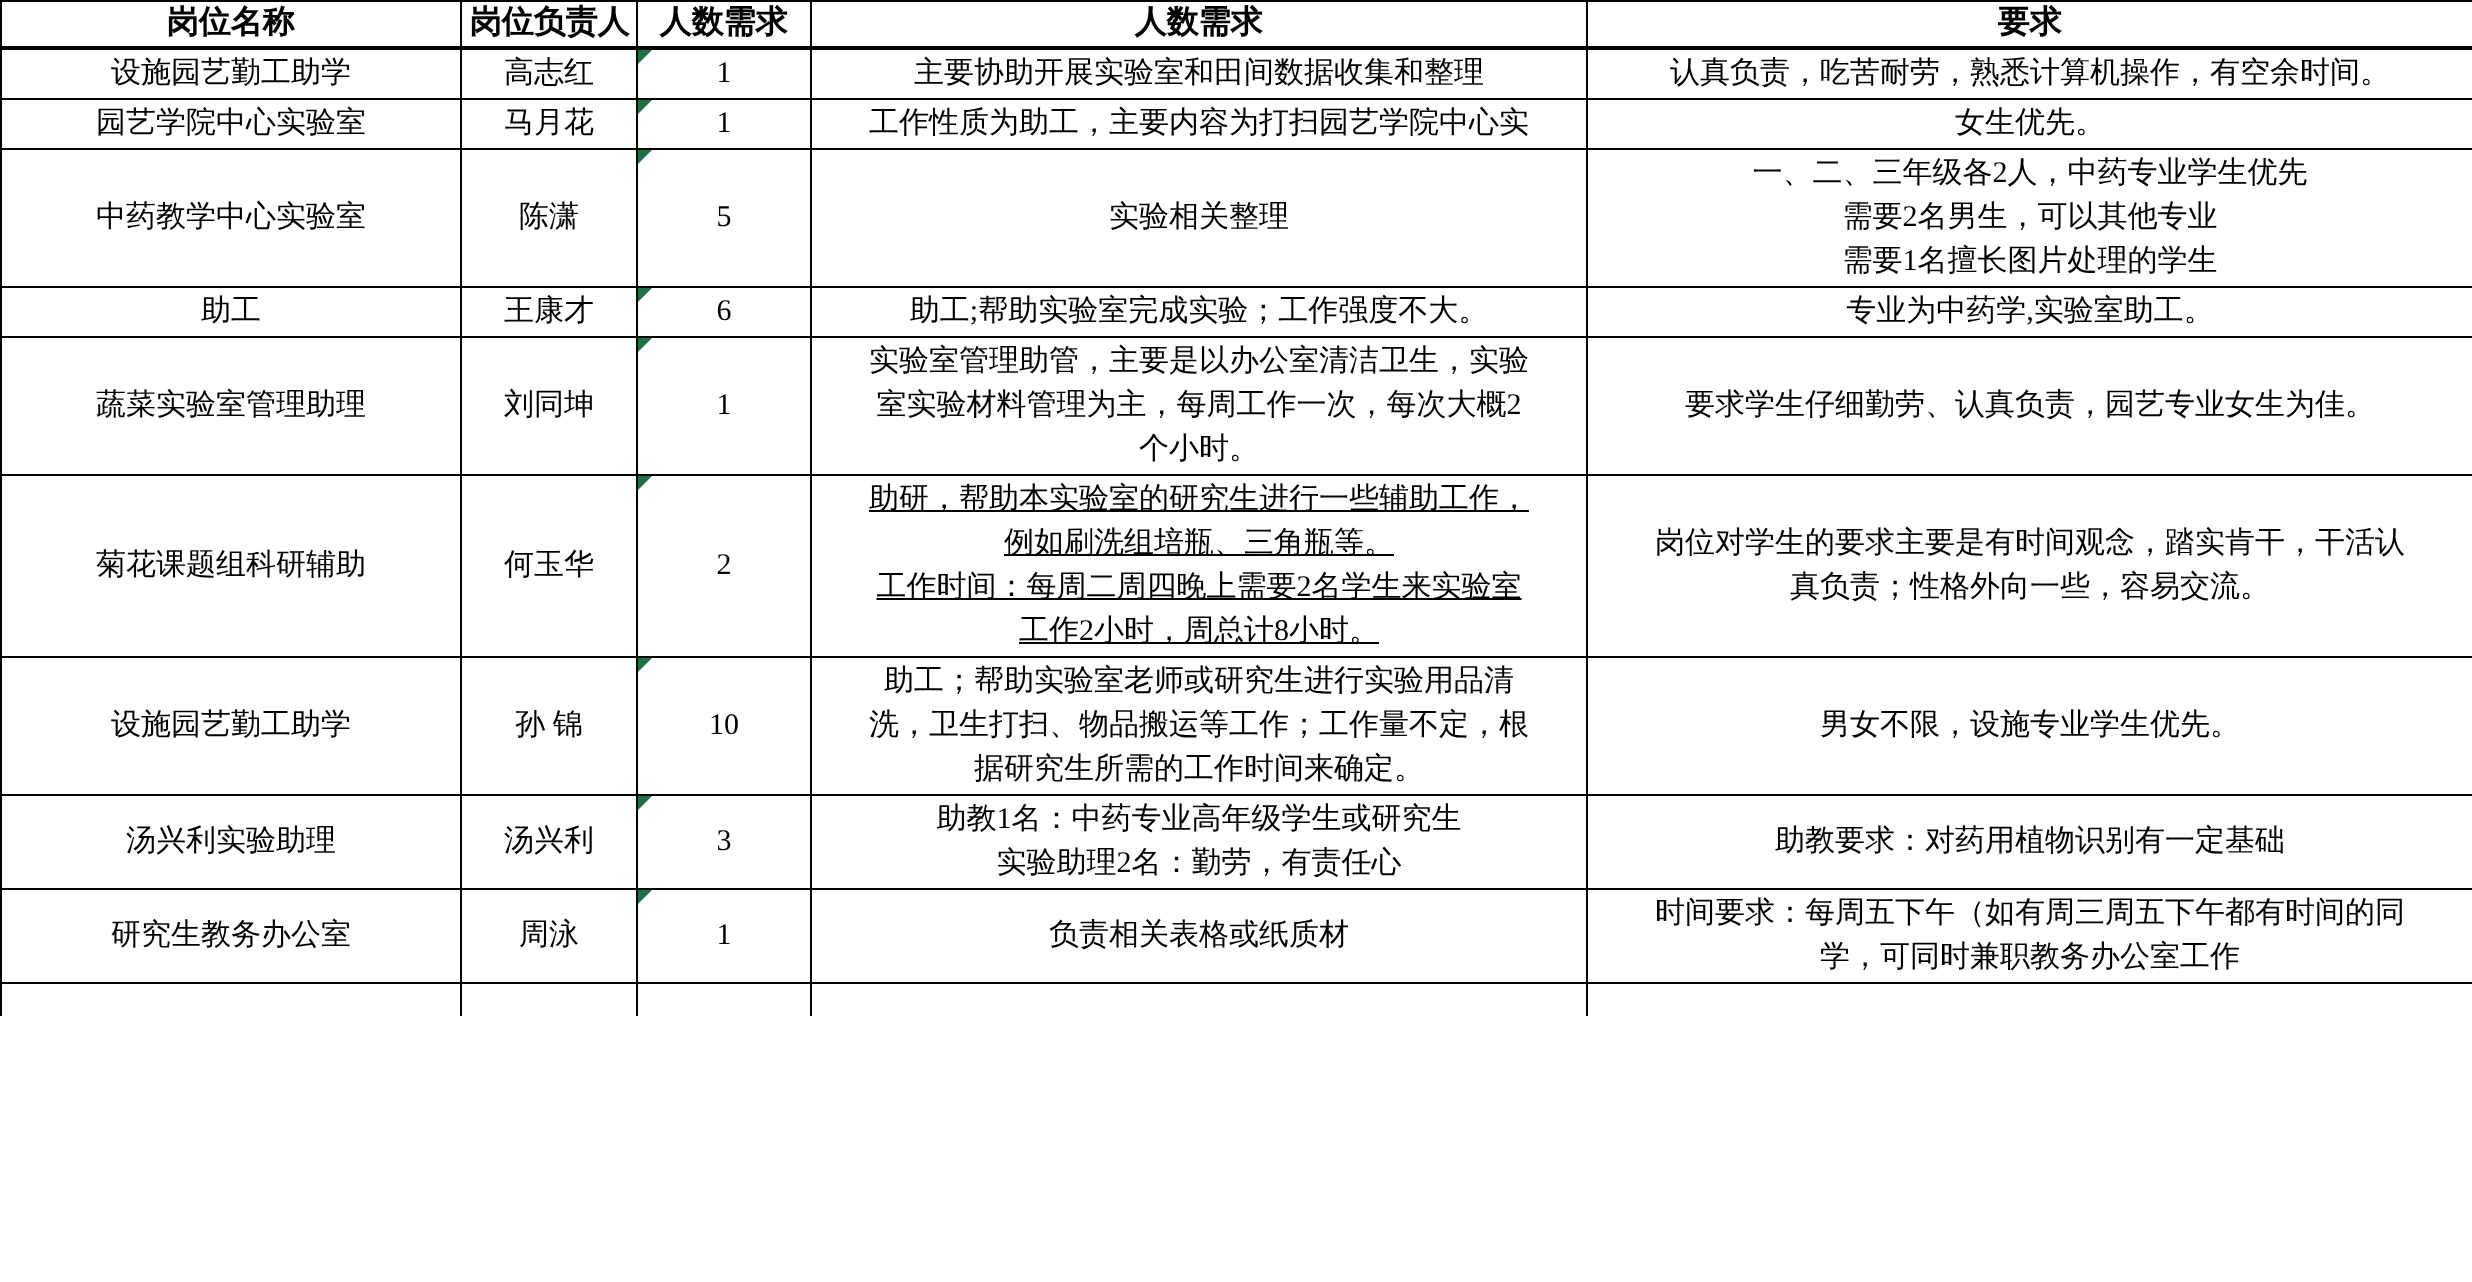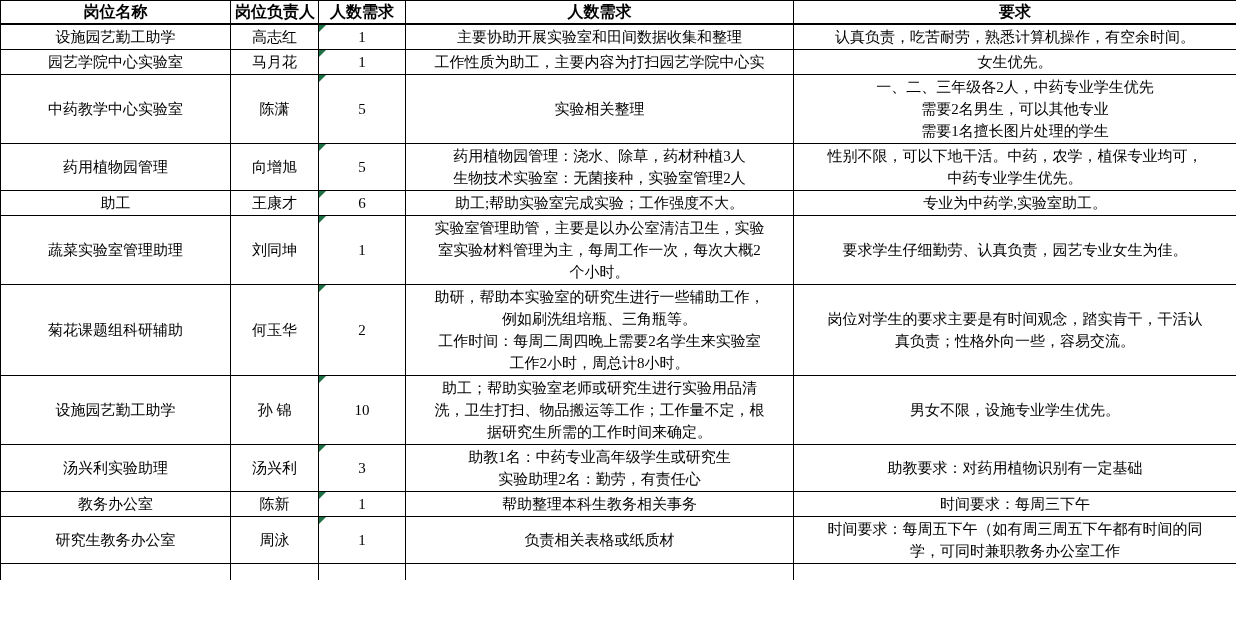--- a/index.html
+++ b/index.html
@@ -29,21 +29,21 @@
     height:20px;
     border-bottom:2px solid #000;
     white-space:nowrap;
   }
   td.count-cell{position:relative;}
   .tri{
     position:absolute;top:0;left:0;width:0;height:0;
     border-top:7px solid #1e7145;
     border-right:7px solid transparent;
   }
-  td.aleft{text-align:left;}
+  td.aleft{text-align:left;text-decoration:underline;}
   td.vtop{vertical-align:top;}
   tr.stub td{border-bottom:none;height:14px;}
 </style>
 </head>
 <body>
 
 <div class="screen">
   <table class="positions">
     <colgroup>
       <col style="width:230px">
@@ -79,29 +79,20 @@
         <tr>
           <td class="name-cell">中药教学中心实验室</td>
           <td class="manager-cell">陈潇</td>
           <td class="count-cell"><span class="tri" style="border-top-color: rgb(30, 113, 69);"></span><span>5</span></td>
           <td class="content-cell vtop">实验相关整理</td>
           <td class="requirement-cell">一、二、三年级各2人，中药专业学生优先
 需要2名男生，可以其他专业
 需要1名擅长图片处理的学生</td>
         </tr>
         <tr>
-          <td class="name-cell">药用植物园管理</td>
-          <td class="manager-cell">向增旭</td>
-          <td class="count-cell"><span class="tri" style="border-top-color: rgb(30, 113, 69);"></span><span>5</span></td>
-          <td class="content-cell">药用植物园管理：浇水、除草，药材种植3人
-生物技术实验室：无菌接种，实验室管理2人</td>
-          <td class="requirement-cell">性别不限，可以下地干活。中药，农学，植保专业均可，
-中药专业学生优先。</td>
-        </tr>
-        <tr>
           <td class="name-cell">助工</td>
           <td class="manager-cell">王康才</td>
           <td class="count-cell"><span class="tri" style="border-top-color: rgb(30, 113, 69);"></span><span>6</span></td>
           <td class="content-cell">助工;帮助实验室完成实验；工作强度不大。</td>
           <td class="requirement-cell">专业为中药学,实验室助工。</td>
         </tr>
         <tr>
           <td class="name-cell">蔬菜实验室管理助理</td>
           <td class="manager-cell">刘同坤</td>
           <td class="count-cell"><span class="tri" style="border-top-color: rgb(30, 113, 69);"></span><span>1</span></td>
@@ -132,27 +123,20 @@
         </tr>
         <tr>
           <td class="name-cell">汤兴利实验助理</td>
           <td class="manager-cell">汤兴利</td>
           <td class="count-cell"><span class="tri" style="border-top-color: rgb(30, 113, 69);"></span><span>3</span></td>
           <td class="content-cell">助教1名：中药专业高年级学生或研究生
 实验助理2名：勤劳，有责任心</td>
           <td class="requirement-cell">助教要求：对药用植物识别有一定基础</td>
         </tr>
         <tr>
-          <td class="name-cell">教务办公室</td>
-          <td class="manager-cell">陈新</td>
-          <td class="count-cell"><span class="tri" style="border-top-color: rgb(30, 113, 69);"></span><span>1</span></td>
-          <td class="content-cell">帮助整理本科生教务相关事务</td>
-          <td class="requirement-cell">时间要求：每周三下午</td>
-        </tr>
-        <tr>
           <td class="name-cell">研究生教务办公室</td>
           <td class="manager-cell">周泳</td>
           <td class="count-cell"><span class="tri" style="border-top-color: rgb(30, 113, 69);"></span><span>1</span></td>
           <td class="content-cell">负责相关表格或纸质材</td>
           <td class="requirement-cell">时间要求：每周五下午（如有周三周五下午都有时间的同
 学，可同时兼职教务办公室工作</td>
         </tr>
         <tr class="stub">
           <td></td>
           <td></td>

